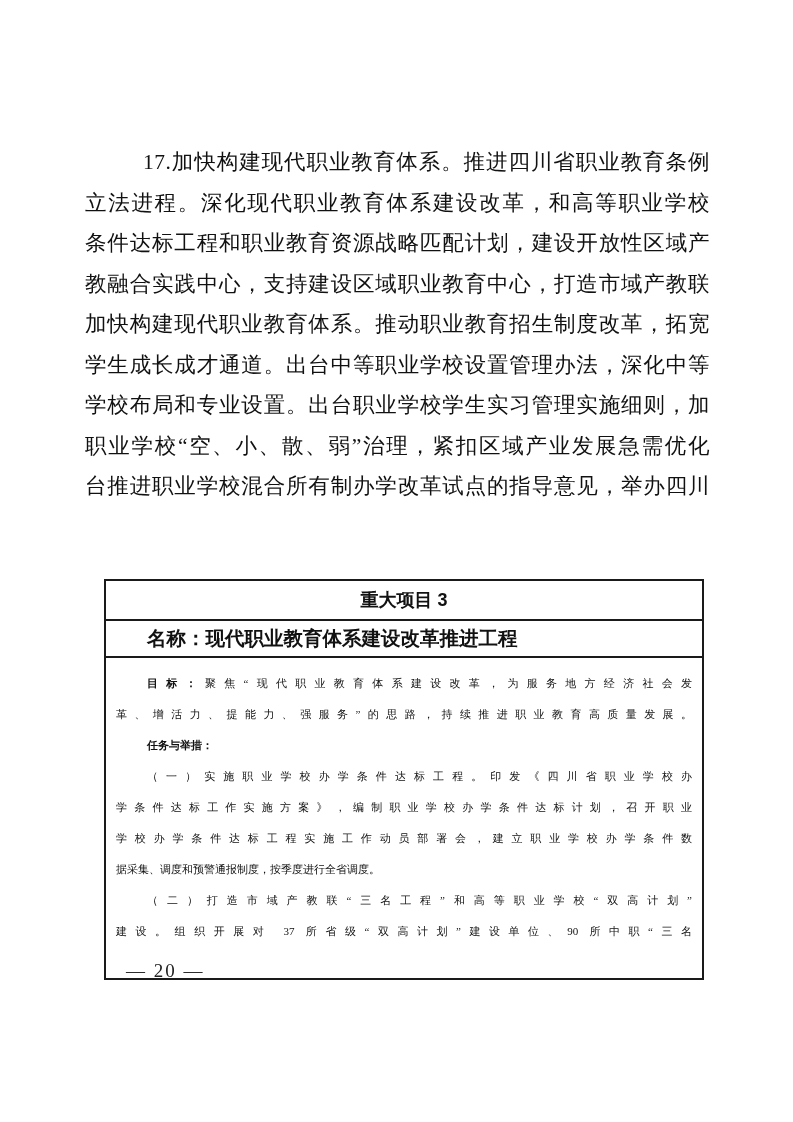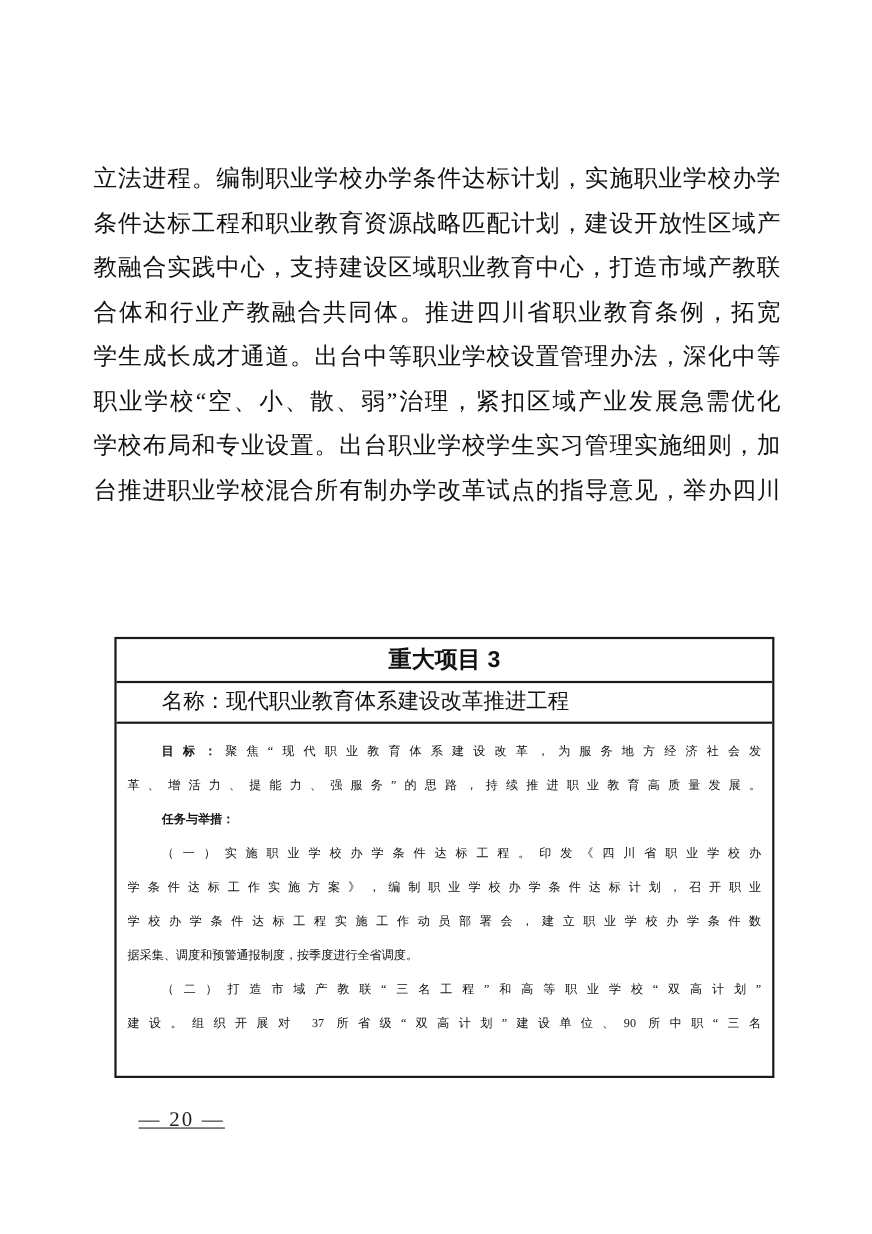--- a/index.html
+++ b/index.html
@@ -31,29 +31,29 @@
     width: 600px;
     border: 2px solid #1a1a1a;
     box-sizing: border-box;
     background: #ffffff;
   }
   .box-header {
     height: 38px; line-height: 38px;
     text-align: center;
     font-family: "Liberation Sans", "DejaVu Sans", sans-serif;
     font-weight: 700;
-    font-size: 21px;
+    font-size: 18px;
     border-bottom: 2px solid #1a1a1a;
   }
   .box-name {
     height: 35px; line-height: 35px;
     padding-left: 10px;
     text-indent: 31px;
     font-family: "Liberation Sans", "DejaVu Sans", sans-serif;
-    font-weight: 400;
+    font-weight: 700;
     font-size: 19.5px;
     border-bottom: 2px solid #1a1a1a;
     white-space: nowrap;
   }
   .box-body {
     padding: 10px 10px 0 10px;
     font-size: 11px;
     line-height: 31px;
     height: 310px;
     overflow: hidden;
@@ -61,40 +61,40 @@
   .trow { min-height: 31px; }
   .ind { text-indent: 31px; }
   .bold {
     font-family: "Liberation Sans", "DejaVu Sans", sans-serif;
     font-weight: 700;
   }
 
   
   .page-number {
     position: absolute;
-    left: 126px; top: 1008px;
+    left: 126px; top: 960px;
     font-size: 19px;
     letter-spacing: 2px;
     color: #222222;
-    text-decoration: underline;
   }
 </style>
 </head>
 <body>
 
 <div class="page">
 
   <div class="body-text">
-    <div class="bline just">立法进程。编制职业学校办学条件达标计划，实施职业学校办学</div>
+    <div class="bline just ind2">17.加快构建现代职业教育体系。推进四川省职业教育条例</div>
+    <div class="bline just">立法进程。深化现代职业教育体系建设改革，和高等职业学校</div>
     <div class="bline just">条件达标工程和职业教育资源战略匹配计划，建设开放性区域产</div>
     <div class="bline just">教融合实践中心，支持建设区域职业教育中心，打造市域产教联</div>
-    <div class="bline just">合体和行业产教融合共同体。推进四川省职业教育条例，拓宽</div>
+    <div class="bline just">加快构建现代职业教育体系。推动职业教育招生制度改革，拓宽</div>
     <div class="bline just">学生成长成才通道。出台中等职业学校设置管理办法，深化中等</div>
+    <div class="bline just">学校布局和专业设置。出台职业学校学生实习管理实施细则，加</div>
     <div class="bline just">职业学校“空、小、散、弱”治理，紧扣区域产业发展急需优化</div>
-    <div class="bline just">学校布局和专业设置。出台职业学校学生实习管理实施细则，加</div>
     <div class="bline just">台推进职业学校混合所有制办学改革试点的指导意见，举办四川</div>
   </div>
 
   <div class="project-box">
 
     <div class="box-header">重大项目 3</div>
 
     <div class="box-name"><span>名称：</span><span>现代职业教育体系建设改革推进工程</span></div>
 
     <div class="box-body">

